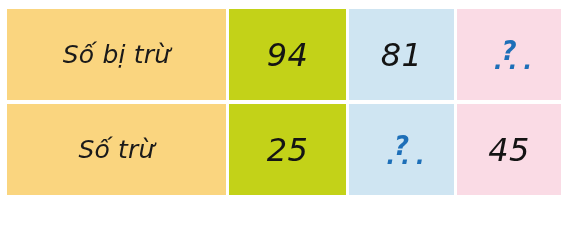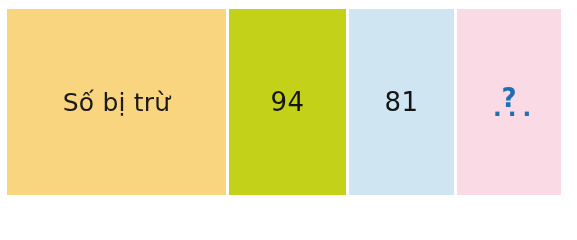--- a/index.html
+++ b/index.html
@@ -25,40 +25,41 @@
     border-spacing: 3px 4px;
     width: 548px;
     height: 194px;
     table-layout: fixed;
   }
   table.grid td {
     padding: 10px;
     text-align: center;
     vertical-align: middle;
     height: 56px;
+    font-style: italic;
   }
   col.col-label { width: 219px; }
   col.col-green { width: 117px; }
   col.col-blue  { width: 105px; }
   col.col-pink  { width: 104px; }
 
   .cell-label {
     background: #fad57f;
     color: #1a1a1a;
     font-size: 25px;
     letter-spacing: 0.2px;
     font-weight: 400;
   }
   .cell-green { background: #c3d218; }
   .cell-blue  { background: #cfe5f2; }
   .cell-pink  { background: #fadbe5; }
 
   .num {
     color: #141414;
-    font-size: 26px;
+    font-size: 32px;
     font-weight: 400;
     letter-spacing: 0.5px;
   }
   
   .unknown {
     display: inline-block;
     position: relative;
     color: #1d6fb8;
     font-size: 25px;
     font-weight: 700;
@@ -104,15 +105,30 @@
         <td class="cell-blue">
           <span class="num">81</span>
         </td>
         <td class="cell-pink">
           <span class="unknown">
             <span class="qmark">?</span>
             <span class="dots">···</span>
           </span>
         </td>
       </tr>
+      <tr>
+        <td class="cell-label">Số trừ</td>
+        <td class="cell-green">
+          <span class="num">25</span>
+        </td>
+        <td class="cell-blue">
+          <span class="unknown">
+            <span class="qmark">?</span>
+            <span class="dots">···</span>
+          </span>
+        </td>
+        <td class="cell-pink">
+          <span class="num">45</span>
+        </td>
+      </tr>
     </tbody>
   </table>
 </div>
 
 </body></html>

